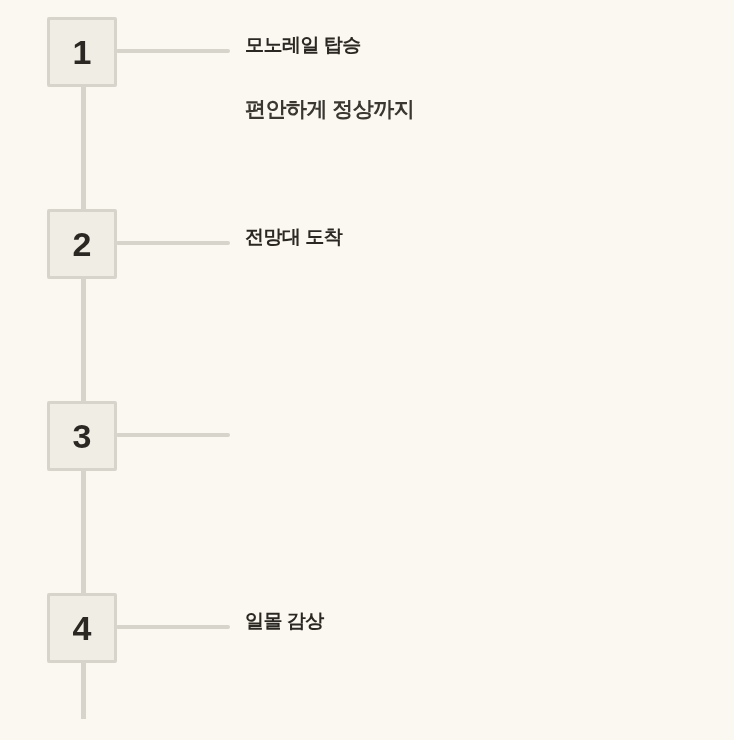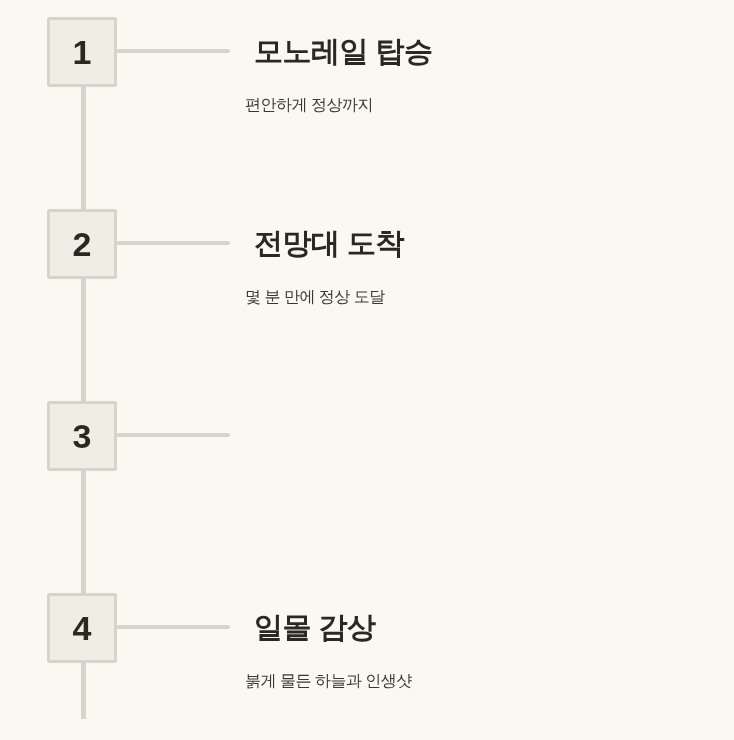--- a/index.html
+++ b/index.html
@@ -61,34 +61,34 @@
     position: absolute;
     left: 116px;
     top: 32px;
     width: 114px;
     height: 4px;
     border-radius: 2px;
     background: var(--line, #D7D4CC);
   }
   .step-title {
     position: absolute;
-    left: 254px;
+    left: 245px;
     top: 15px;
-    font-size: 29px;
+    font-size: 19px;
     font-weight: 700;
     letter-spacing: -0.5px;
     color: var(--ink, #2B2823);
     white-space: nowrap;
   }
   .step-subtitle {
     position: absolute;
     left: 245px;
     top: 78px;
-    font-size: 16px;
-    font-weight: 400;
+    font-size: 21px;
+    font-weight: 700;
     letter-spacing: -0.5px;
     color: var(--sub, #3A3731);
     white-space: nowrap;
   }
 </style>
 </head>
 <body style="--bg: #FAF8F1; --line: #D7D4CC; --boxfill: #F0EDE5; --ink: #2B2823; --sub: #3A3731;">
 
 <div class="canvas">
 
@@ -102,32 +102,30 @@
     <div class="step-title">모노레일 탑승</div>
     <div class="step-subtitle">편안하게 정상까지</div>
   </div>
 
   <div class="step step-2">
     <div class="num-box">
       <span class="num">2</span>
     </div>
     <div class="h-connector"></div>
     <div class="step-title">전망대 도착</div>
-    <div class="step-subtitle">몇 분 만에 정상 도달</div>
   </div>
 
   <div class="step step-3">
     <div class="num-box">
       <span class="num">3</span>
     </div>
     <div class="h-connector"></div>
   </div>
 
   <div class="step step-4">
     <div class="num-box">
       <span class="num">4</span>
     </div>
     <div class="h-connector"></div>
     <div class="step-title">일몰 감상</div>
-    <div class="step-subtitle">붉게 물든 하늘과 인생샷</div>
   </div>
 
 </div>
 
 </body></html>

